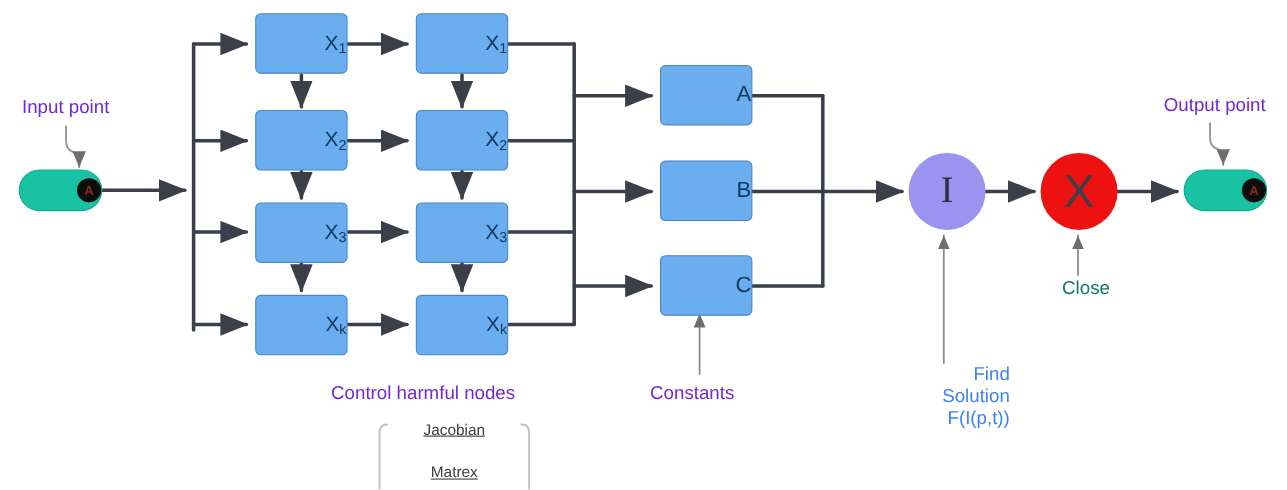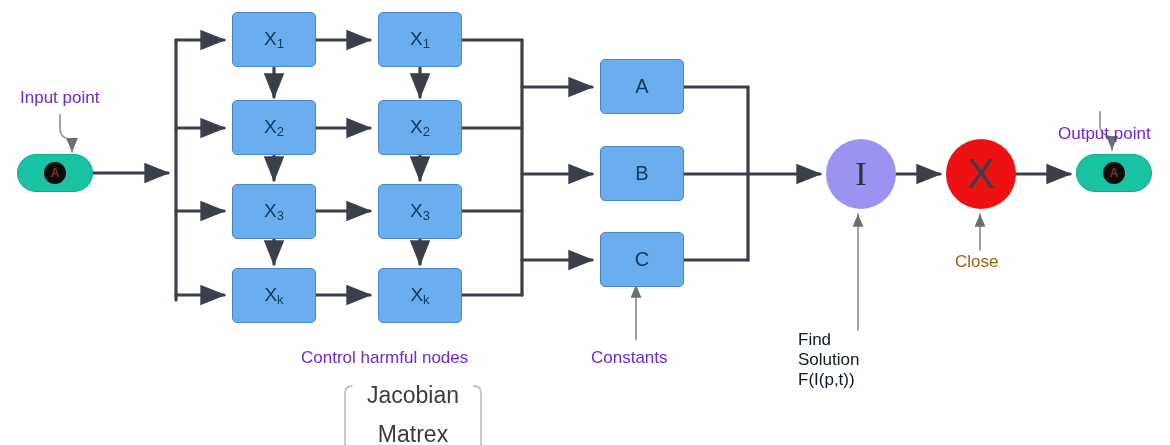--- a/index.html
+++ b/index.html
@@ -2,46 +2,46 @@
 <html><head>
 <meta charset="utf-8">
 <style>
   html,body{margin:0;padding:0;background:#ffffff;}
   body{width:1170px;height:445px;overflow:hidden;
        font-family:"Liberation Sans","DejaVu Sans",sans-serif;}
   #stage{position:relative;width:1170px;height:445px;background:#fff;}
   #wires{position:absolute;left:0;top:0;width:1170px;height:445px;}
 
   .node{position:absolute;box-sizing:border-box;display:flex;
-        align-items:center;justify-content:center;}
+        align-items:center;justify-content:flex-end;}
 
   .xbox{width:84px;height:55px;background:#6BAEEF;border:1px solid #4a86c9;
         border-radius:5px;color:#123a60;font-size:19px;}
   .abcbox{width:84px;height:55px;background:#6BAEEF;border:1px solid #4a86c9;
           border-radius:5px;color:#123a60;font-size:20px;}
   .sub{font-size:13px;vertical-align:-3px;}
 
   .pill{width:76px;height:38px;border-radius:19px;background:#18c2a2;
         border:1px solid #10a98c;}
   .pill .dot{width:22px;height:22px;border-radius:50%;background:#0d0d0d;
              display:flex;align-items:center;justify-content:center;
              color:#8a2b20;font-size:12px;font-weight:bold;}
 
   .circ{border-radius:50%;display:flex;align-items:center;justify-content:center;}
   .circ-i{width:70px;height:70px;background:#9a93f0;color:#2b3140;
           font-size:34px;font-family:"Liberation Serif","DejaVu Serif",serif;}
   .circ-x{width:70px;height:70px;background:#ee1111;color:#3a3f4a;font-size:42px;
           font-weight:300;}
 
   .lbl{position:absolute;color:#6d28d9;font-size:17px;white-space:nowrap;}
-  .lbl-c{position:absolute;color:#a16207;font-size:17px;text-align:left;
+  .lbl-c{position:absolute;color:#0f766e;font-size:17px;text-align:right;
          white-space:nowrap;}
-  .lbl-ml{position:absolute;color:#0f172a;font-size:17px;line-height:20px;
-          text-align:left;}
-  .jm{position:absolute;color:#3c3c3c;font-size:23px;text-align:center;}
+  .lbl-ml{position:absolute;color:#3b82f6;font-size:17px;line-height:20px;
+          text-align:right;}
+  .jm{position:absolute;color:#3c3c3c;font-size:14px;text-align:center;text-decoration:underline;}
 </style>
 </head>
 <body>
 
 <div id="stage">
 
   <svg id="wires" viewBox="0 0 1170 445" xmlns="http://www.w3.org/2000/svg">
     <defs>
       <marker id="ah" markerWidth="9" markerHeight="9" refX="7.4" refY="3.2" orient="auto" markerUnits="strokeWidth">
         <path d="M0,0 L8,3.2 L0,6.4 z" fill="#3a3f4a"></path>
@@ -170,15 +170,15 @@
   </div>
 
   <div class="node circ circ-x" style="left:946px;top:139px;">
     <span>X</span>
   </div>
   <div class="lbl-c" style="left:955px;top:252px;width:54px;">Close</div>
 
   <div class="node pill" style="left:1076px;top:154px;">
     <div class="dot">A</div>
   </div>
-  <div class="lbl" style="left:1058px;top:86px;margin-top:38px;">Output point</div>
+  <div class="lbl" style="left:1058px;top:86px;">Output point</div>
 
 </div>
 
 </body></html>

